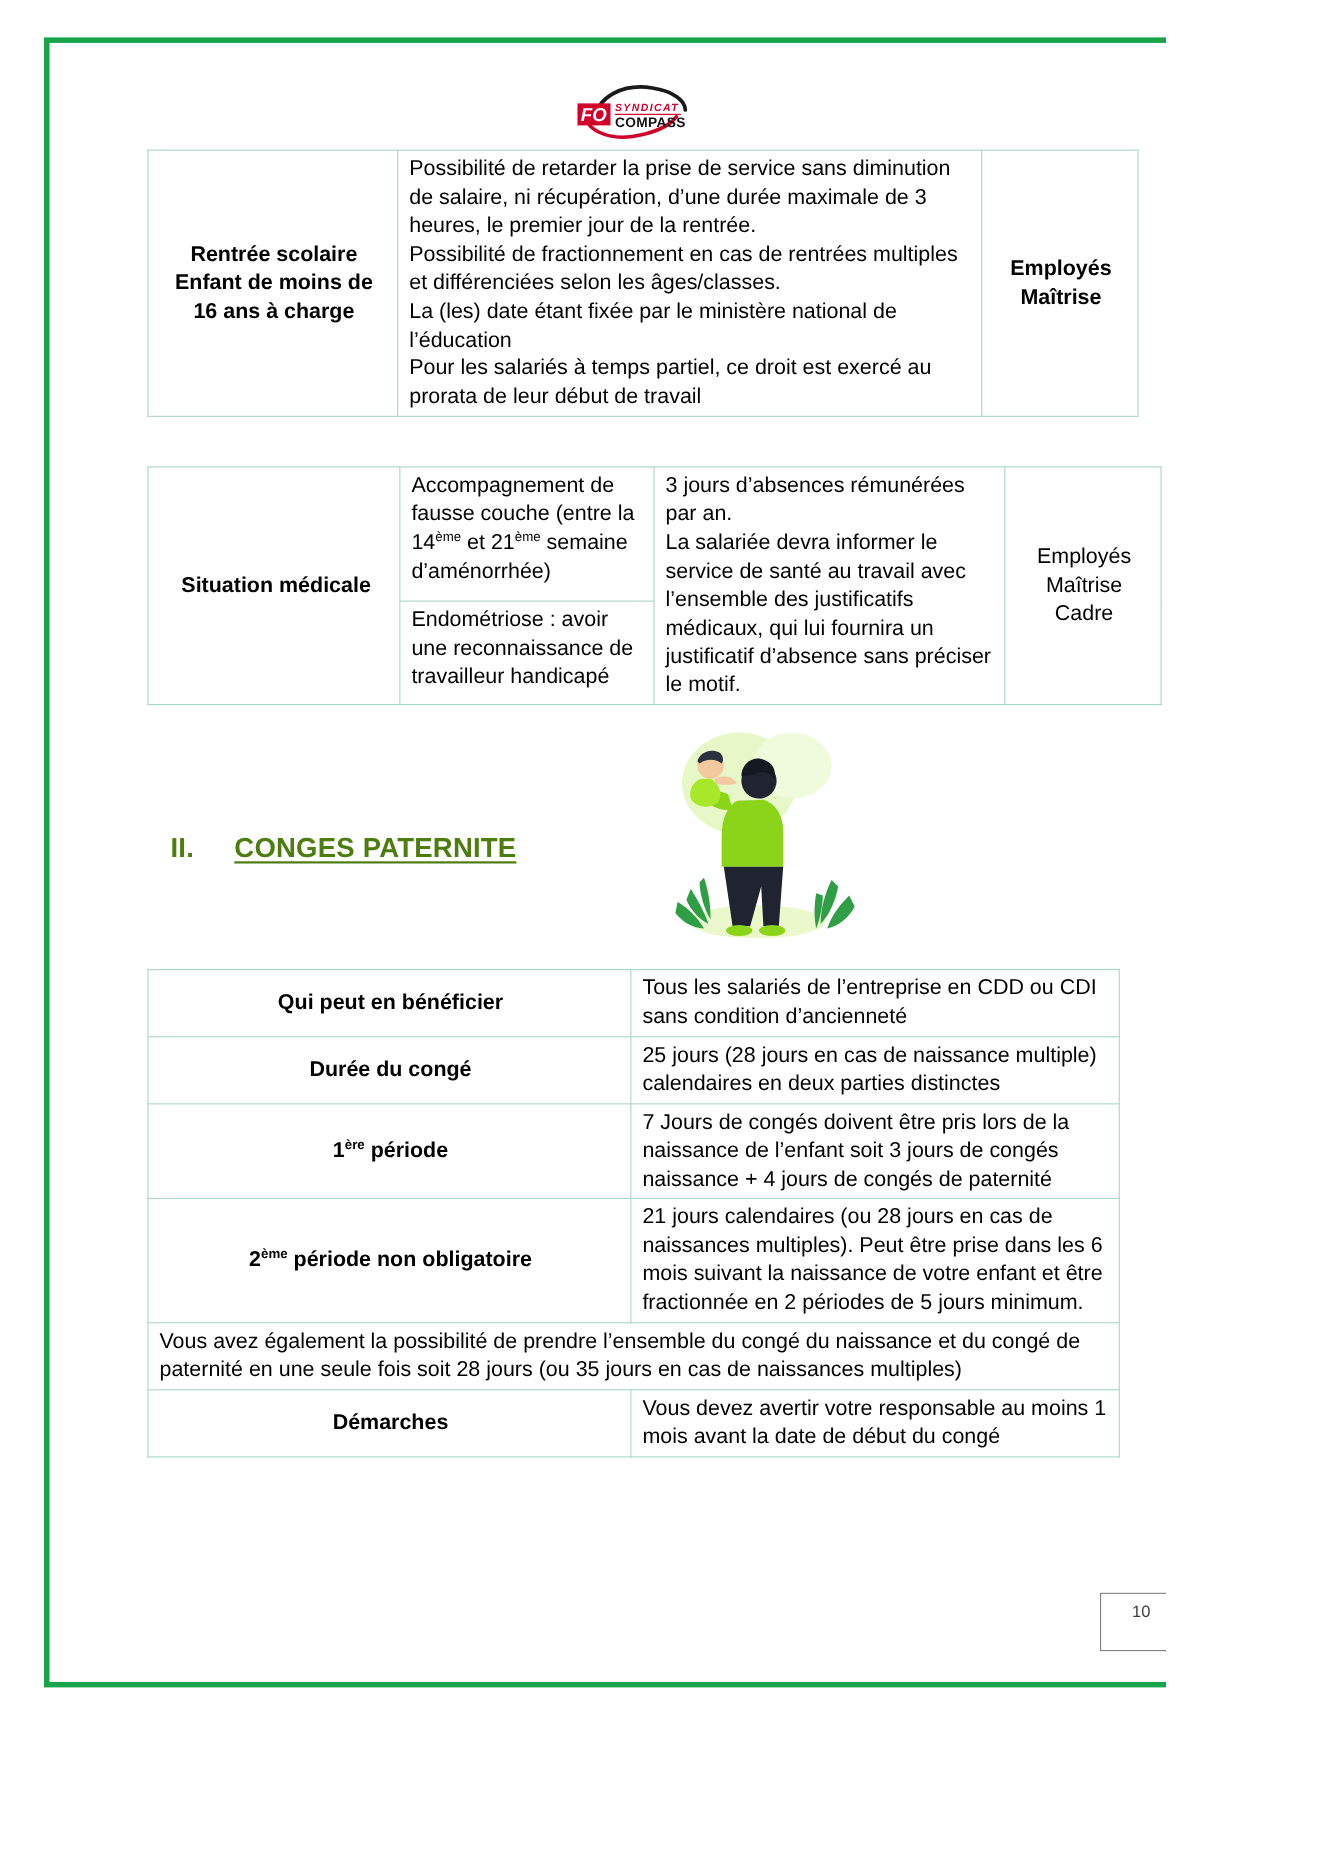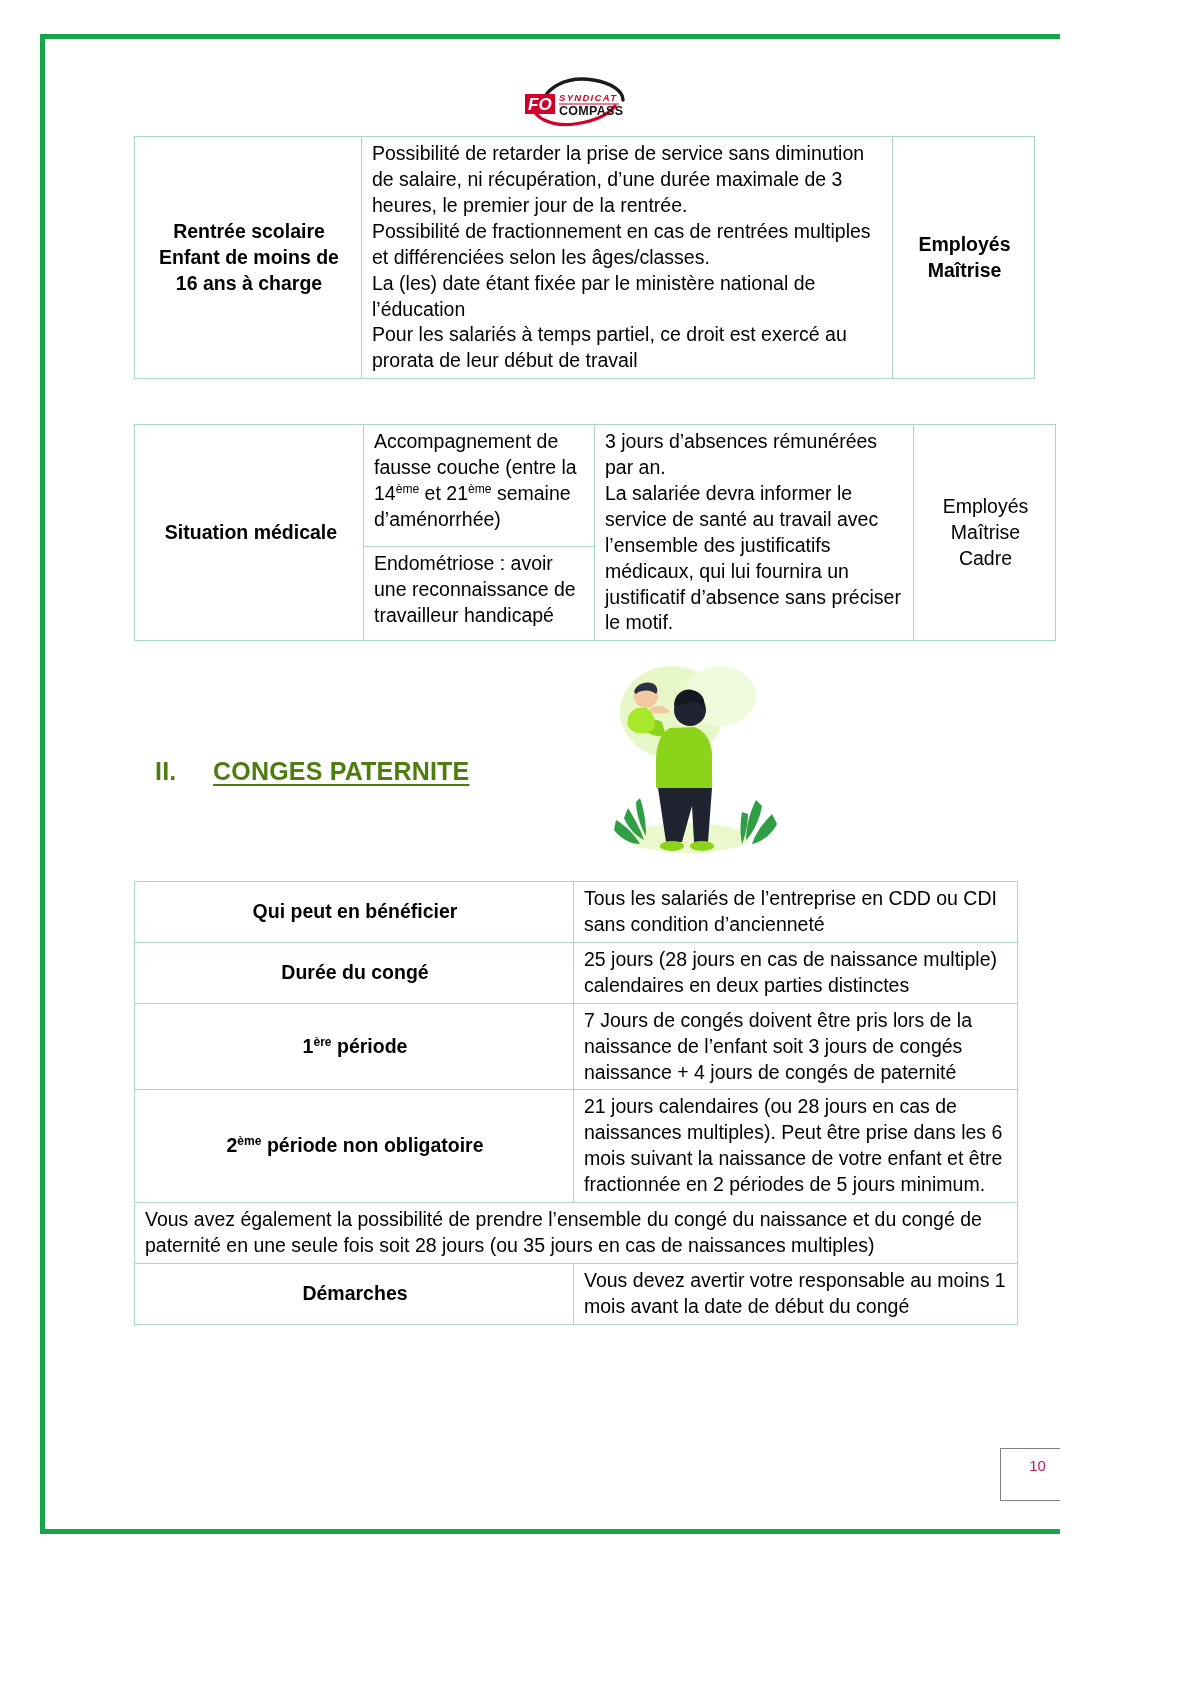--- a/index.html
+++ b/index.html
@@ -159,21 +159,21 @@
     border: 1px solid #808080;
     background: #ffffff;
     box-sizing: border-box;
   }
   .page-corner .num {
     position: absolute;
     left: 0; right: 0;
     top: 8px;
     text-align: center;
     font-size: 15px;
-    color: #be185d;
+    color: #404040;
   }
   .page-corner .fold {
     position: absolute;
     right: -1px;
     bottom: -1px;
     width: 0;
     height: 0;
     border-left: 16px solid transparent;
     border-bottom: 16px solid #ffffff;
   }

